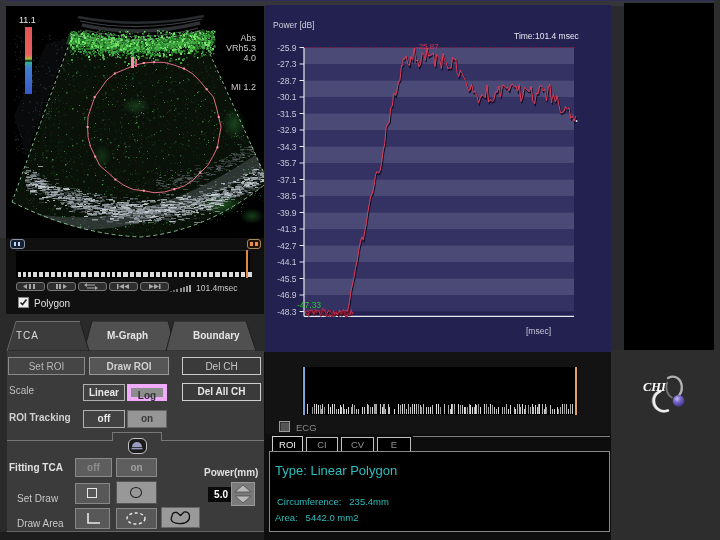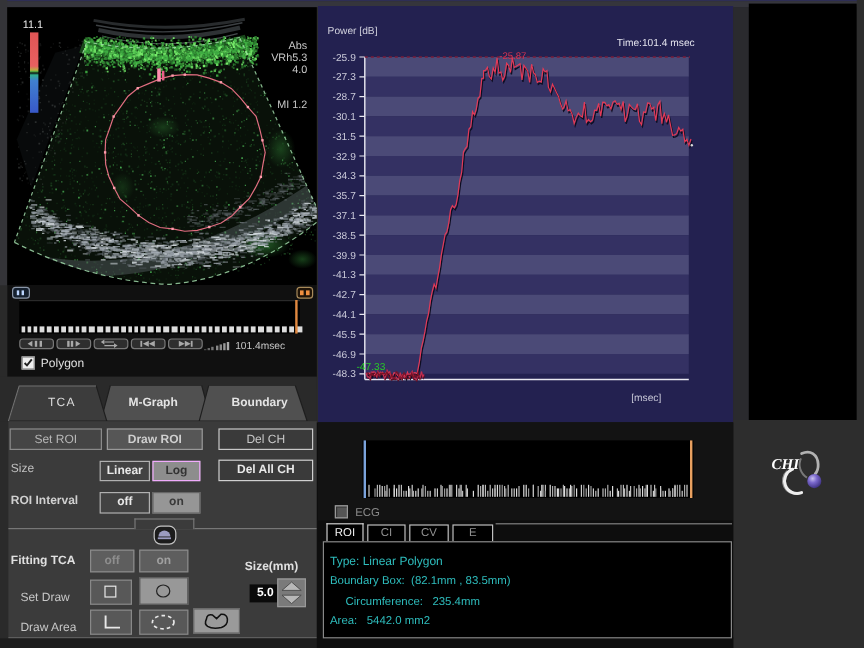--- a/index.html
+++ b/index.html
@@ -375,52 +375,52 @@
 </div>
 <div class="abs" style="left:34px;top:298px;font-size:10px;color:#e0e0e0">Polygon</div>
 
 <div class="abs" style="left:0;top:314px;width:264px;height:37px;background:#2a2a2a"></div>
 <svg class="abs" style="left:0;top:321px" width="264" height="30" viewBox="0 0 264 30">
   <polygon points="92,0 168,0 176,30 84,30" fill="#505050" stroke="#1e1e1e" stroke-width="1"></polygon>
   <polygon points="174,0 246,0 256,30 166,30" fill="#505050" stroke="#1e1e1e" stroke-width="1"></polygon>
   <polygon points="16,0 80,0 89,30 7,30" fill="#3c3c3c" stroke="#1e1e1e" stroke-width="1"></polygon>
   <polyline points="7,30 16,0.5 80,0.5" fill="none" stroke="#6e6e6e" stroke-width="1"></polyline>
 </svg>
-<div class="abs" style="left:40px;top:330px;font-size:10px;color:#dcdcdc;letter-spacing:1px">TCA</div>
+<div class="abs" style="left:16px;top:330px;font-size:10px;color:#dcdcdc;letter-spacing:1px">TCA</div>
 <div class="abs" style="left:107px;top:330px;font-size:10px;font-weight:bold;color:#e4e4e4">M-Graph</div>
 <div class="abs" style="left:193px;top:330px;font-size:10px;font-weight:bold;color:#e4e4e4">Boundary</div>
 
 <div class="abs" style="left:7px;top:351px;width:257px;height:181px;background:#3b3b3b"></div>
 
 <div class="abs" style="left:8px;top:357px;width:77px;height:18px;background:#454545;border:1px solid #8a8a8a;color:#b8b8b8;font-size:10px;text-align:center;line-height:17px">Set ROI</div>
 <div class="abs" style="left:89px;top:357px;width:80px;height:18px;background:#565656;border:1px solid #999;color:#cfcfcf;font-size:10px;font-weight:bold;text-align:center;line-height:17px">Draw ROI</div>
 <div class="abs" style="left:182px;top:357px;width:79px;height:18px;background:#3a3a3a;border:1px solid #c8c8c8;color:#c8c8c8;font-size:10px;text-align:center;line-height:17px">Del CH</div>
 
-<div class="abs" style="left:9px;top:385px;font-size:10px;color:#c0c0c0">Size</div>
+<div class="abs" style="left:9px;top:385px;font-size:10px;color:#c0c0c0">Scale</div>
 <div class="abs" style="left:83px;top:384px;width:42px;height:17px;background:#424242;border:1px solid #b0b0b0;color:#e8e8e8;font-size:10px;font-weight:bold;text-align:center;line-height:15px">Linear</div>
-<div class="abs" style="left:127px;top:384px;width:40px;height:17px;background:#8d8d8d;border:1px solid #f0abfc;color:#333;font-size:10px;font-weight:bold;text-align:center;line-height:15px">Log</div>
+<div class="abs" style="left:127px;top:384px;width:40px;height:17px;background:#8d8d8d;border:4px solid #f0abfc;color:#333;font-size:10px;font-weight:bold;text-align:center;line-height:15px">Log</div>
 <div class="abs" style="left:182px;top:383px;width:79px;height:18px;background:#3a3a3a;border:1px solid #d0d0d0;color:#e8e8e8;font-size:10px;font-weight:bold;text-align:center;line-height:16px">Del All CH</div>
 
-<div class="abs" style="left:9px;top:412px;font-size:10px;font-weight:bold;color:#d0d0d0">ROI Interval</div>
+<div class="abs" style="left:9px;top:412px;font-size:10px;font-weight:bold;color:#d0d0d0">ROI Tracking</div>
 <div class="abs" style="left:83px;top:410px;width:42px;height:18px;background:#424242;border:1px solid #b0b0b0;color:#e8e8e8;font-size:10px;font-weight:bold;text-align:center;line-height:16px">off</div>
 <div class="abs" style="left:127px;top:410px;width:40px;height:18px;background:#969696;border:1px solid #666;color:#3a3a3a;font-size:10px;font-weight:bold;text-align:center;line-height:16px">on</div>
 
 <div class="abs" style="left:7px;top:440px;width:257px;height:1px;background:#777"></div>
 <div class="abs" style="left:112px;top:432px;width:50px;height:9px;background:#3b3b3b;border-top:1px solid #777;border-left:1px solid #777;border-right:1px solid #777"></div>
 <div class="abs" style="left:128px;top:438px;width:19px;height:16px;border-radius:6px;background:#1c1c1c;border:1.5px solid #c4c4c4">
   <svg width="16" height="13" viewBox="0 0 16 13">
       <path d="M3 8 A 5 5 0 0 1 13 8 Z" fill="#9b9bc0"></path>
       <rect x="2.5" y="8.8" width="11" height="1.5" fill="#9b9bc0"></rect>
     </svg>
 </div>
 
 <div class="abs" style="left:9px;top:462px;font-size:10px;font-weight:bold;color:#e0e0e0">Fitting TCA</div>
 <div class="abs" style="left:75px;top:458px;width:37px;height:19px;background:#5e5e5e;border:1px solid #8a8a8a;color:#8e8e8e;font-size:10px;font-weight:bold;text-align:center;line-height:17px">off</div>
 <div class="abs" style="left:116px;top:458px;width:41px;height:19px;background:#5e5e5e;border:1px solid #8a8a8a;color:#a0a0a0;font-size:10px;font-weight:bold;text-align:center;line-height:17px">on</div>
-<div class="abs" style="left:204px;top:467px;font-size:10px;font-weight:bold;color:#e0e0e0">Size(mm)</div>
+<div class="abs" style="left:204px;top:467px;font-size:10px;font-weight:bold;color:#e0e0e0">Power(mm)</div>
 
 <div class="abs" style="left:17px;top:493px;font-size:10px;color:#c8c8c8">Set Draw</div>
 <div class="abs" style="left:75px;top:483px;width:35px;height:21px;background:#585858;border:1px solid #888">
   <div class="abs" style="left:11px;top:4px;width:10px;height:10px;border:1.5px solid #e8e8e8"></div>
 </div>
 <div class="abs" style="left:116px;top:481px;width:41px;height:23px;background:#989898;border:1px solid #555">
   <div class="abs" style="left:13px;top:5px;width:12px;height:11px;border:1.5px solid #222;border-radius:50%"></div>
 </div>
 <div class="abs" style="left:208px;top:487px;width:23px;height:15px;background:#0a0a0a;color:#fff;font-size:10px;font-weight:bold;text-align:right;line-height:15px;padding-right:3px">5.0</div>
 <div class="abs" style="left:231px;top:482px;width:24px;height:24px;background:#7a7a7a;border:1px solid #999">
@@ -597,17 +597,16 @@
 <div class="abs" style="left:296px;top:422px;font-size:9.5px;color:#8a8a8a">ECG</div>
 
 <div class="abs" style="left:265px;top:434px;width:346px;height:17px;background:#0d0d0d"></div>
 <div class="abs" style="left:413px;top:436px;width:197px;height:1px;background:#808080"></div>
 <div class="abs" style="left:272px;top:436px;width:31px;height:16px;background:#000;border:1px solid #d0d0d0;border-bottom:none;color:#f0f0f0;font-size:9.5px;text-align:center;line-height:15px">ROI</div>
 <div class="abs" style="left:306px;top:437px;width:32px;height:15px;background:#000;border:1px solid #c0c0c0;color:#909090;font-size:9.5px;text-align:center;line-height:13px">CI</div>
 <div class="abs" style="left:341px;top:437px;width:33px;height:15px;background:#000;border:1px solid #c0c0c0;color:#909090;font-size:9.5px;text-align:center;line-height:13px">CV</div>
 <div class="abs" style="left:377px;top:437px;width:34px;height:15px;background:#000;border:1px solid #c0c0c0;color:#909090;font-size:9.5px;text-align:center;line-height:13px">E</div>
 
 <div class="abs" style="left:269px;top:451px;width:341px;height:81px;background:#000;border:1px solid #888">
-  <div class="abs" style="left:5px;top:11px;font-size:10px;color:#2ebdbd">Type: Linear Polygon</div>
-  <div class="abs" style="left:5px;top:27px;font-size:9.5px;color:#2ebdbd">Boundary Box:&nbsp; (82.1mm , 83.5mm)</div>
-  <div class="abs" style="left:18px;top:44px;font-size:9.5px;color:#2ebdbd">Circumference:&nbsp;&nbsp; 235.4mm</div>
+  <div class="abs" style="left:5px;top:11px;font-size:13px;color:#2ebdbd">Type: Linear Polygon</div>
+  <div class="abs" style="left:7px;top:44px;font-size:9.5px;color:#2ebdbd">Circumference:&nbsp;&nbsp; 235.4mm</div>
   <div class="abs" style="left:5px;top:60px;font-size:9.5px;color:#2ebdbd">Area:&nbsp;&nbsp; 5442.0 mm2</div>
 </div>
 
 </body></html>

